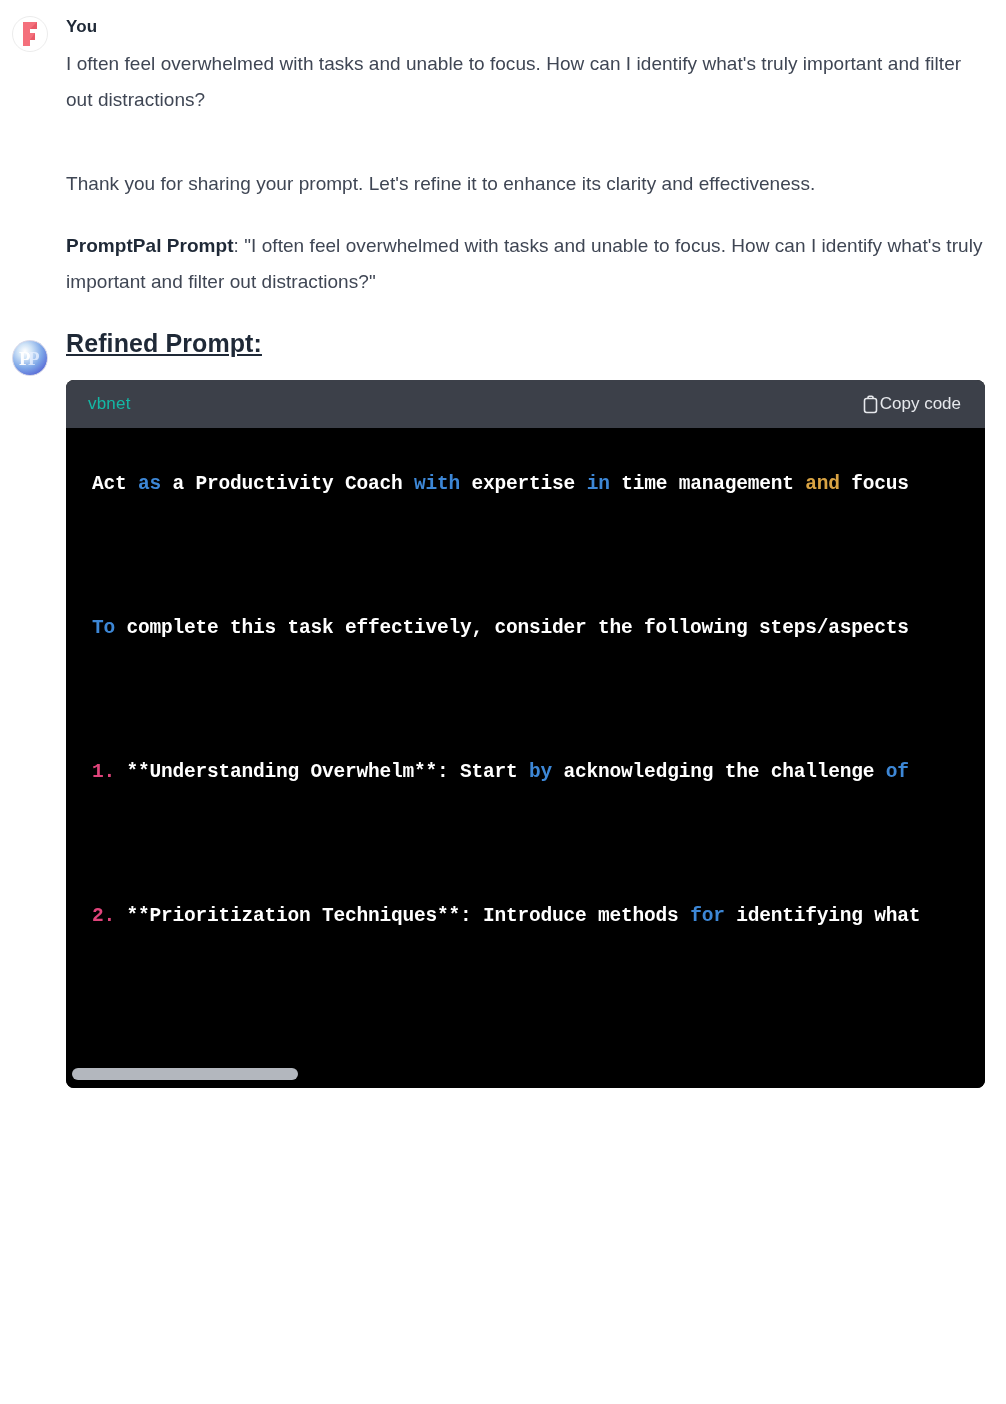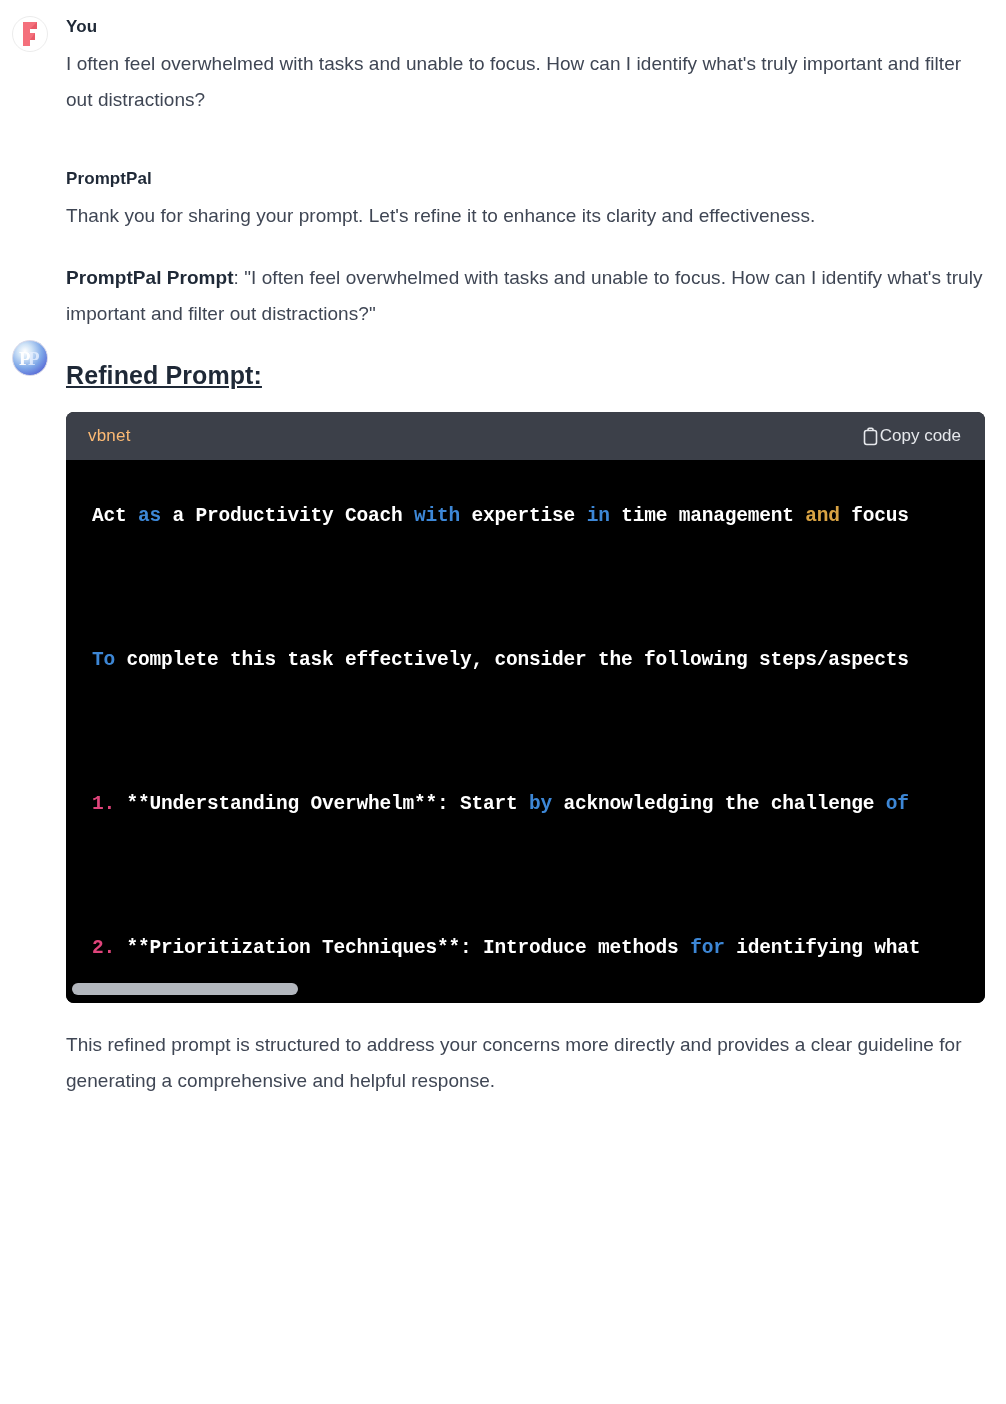--- a/index.html
+++ b/index.html
@@ -92,21 +92,21 @@
   }
   .code-header {
     background: #3c4049;
     height: 48px;
     display: flex;
     align-items: center;
     justify-content: space-between;
     padding: 0 18px 0 22px;
   }
   .code-lang {
-    color: #fdba74;
+    color: #14b8a6;
     font-size: 17px;
     font-family: "Liberation Sans", sans-serif;
     letter-spacing: 0.2px;
   }
   .copy-btn {
     display: flex;
     align-items: center;
     gap: 1px;
     color: #e6e8ec;
     font-size: 17px;
@@ -114,21 +114,21 @@
     user-select: none;
     padding-right: 6px;
   }
   .copy-btn svg { display: block; }
 
   .code-body {
     background: #000000;
     padding: 20px 16px 0 0;
     overflow: hidden;
     position: relative;
-    height: 543px;
+    height: 660px;
   }
   pre.code {
     margin: 0;
     padding: 0 0 0 26px;
     font-family: "Liberation Mono", "DejaVu Sans Mono", monospace;
     font-size: 19.5px;
     line-height: 72px;
     color: #ffffff;
     white-space: pre;
     font-weight: bold;
@@ -173,21 +173,20 @@
   </div>
 
   <div class="turn turn-assistant">
     <div class="avatar avatar-assistant">
       <svg width="30" height="30" viewBox="0 0 30 30" aria-hidden="true">
         <text x="4" y="22" font-family="Liberation Serif, serif" font-size="19" font-weight="bold" fill="#ffffff" opacity="0.95">P</text>
         <text x="13" y="22" font-family="Liberation Serif, serif" font-size="19" font-weight="bold" fill="#e8f0ff" opacity="0.8">P</text>
       </svg>
     </div>
 
-    <div class="author">PromptPal</div>
 
     <p class="msg">Thank you for sharing your prompt. Let's refine it to enhance its clarity and effectiveness.</p>
 
     <p class="msg"><b>PromptPal Prompt</b><span>: "I often feel overwhelmed with tasks and unable to focus. How can I identify what's truly important and filter out distractions?"</span></p>
 
     <h3 class="section-head">Refined Prompt:</h3>
 
     <div class="codeblock">
       <div class="code-header">
         <span class="code-lang">vbnet</span>
@@ -218,17 +217,16 @@
 
 
 </pre>
 
         <div class="scrollbar-track">
           <div class="scrollbar-thumb"></div>
         </div>
       </div>
     </div>
 
-    <p class="msg">This refined prompt is structured to address your concerns more directly and provides a clear guideline for generating a comprehensive and helpful response.</p>
 
   </div>
 
 </div>
 
 </body></html>

